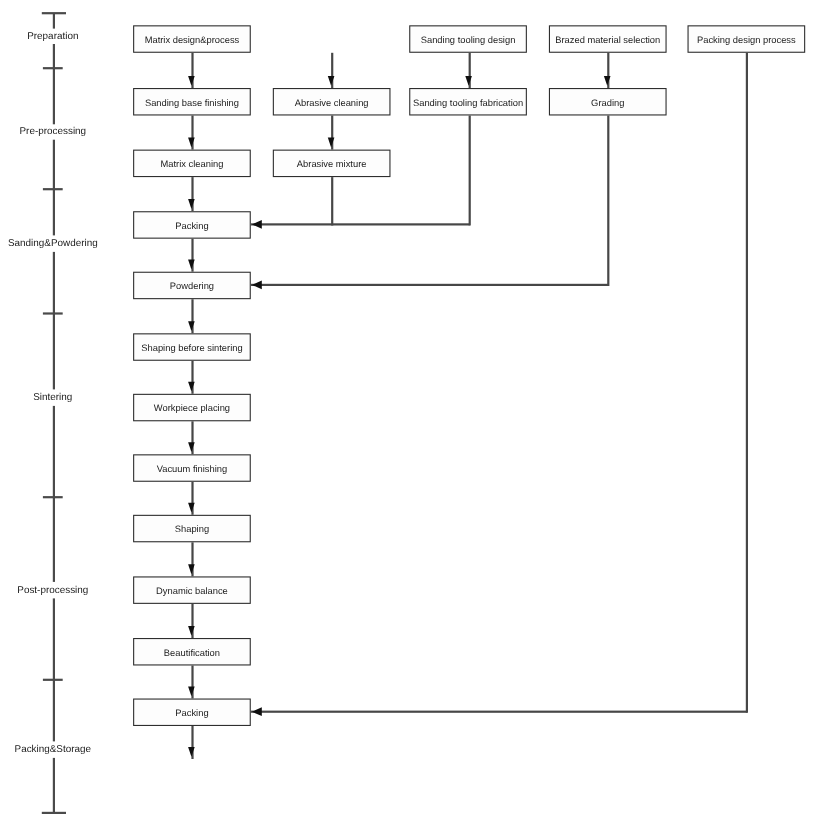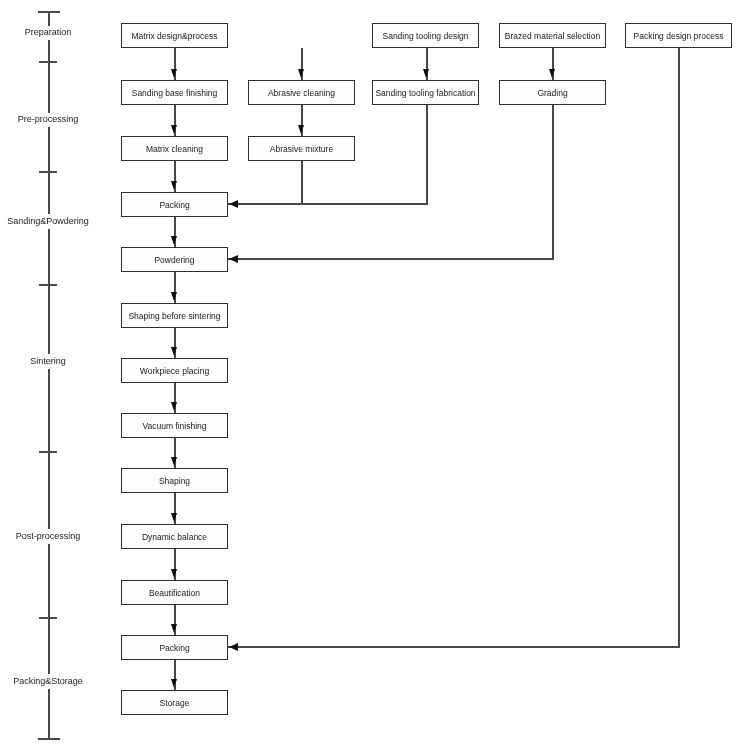--- a/index.html
+++ b/index.html
@@ -47,21 +47,20 @@
   <div class="node" style="left:121px;top:136px">Matrix cleaning</div>
   <div class="node" style="left:121px;top:192px">Packing</div>
   <div class="node" style="left:121px;top:247px">Powdering</div>
   <div class="node" style="left:121px;top:303px">Shaping before sintering</div>
   <div class="node" style="left:121px;top:358px">Workpiece placing</div>
   <div class="node" style="left:121px;top:413px">Vacuum finishing</div>
   <div class="node" style="left:121px;top:468px">Shaping</div>
   <div class="node" style="left:121px;top:524px">Dynamic balance</div>
   <div class="node" style="left:121px;top:580px">Beautification</div>
   <div class="node" style="left:121px;top:635px">Packing</div>
-  <div class="node" style="left:121px;top:690px">Storage</div>
 
   <div class="node" style="left:248px;top:136px">Abrasive mixture</div>
   <div class="node" style="left:248px;top:80px">Abrasive cleaning</div>
 
   <div class="node" style="left:372px;top:23px">Sanding tooling design</div>
   <div class="node" style="left:372px;top:80px">Sanding tooling fabrication</div>
 
   <div class="node" style="left:499px;top:23px">Brazed material selection</div>
   <div class="node" style="left:499px;top:80px">Grading</div>
 

